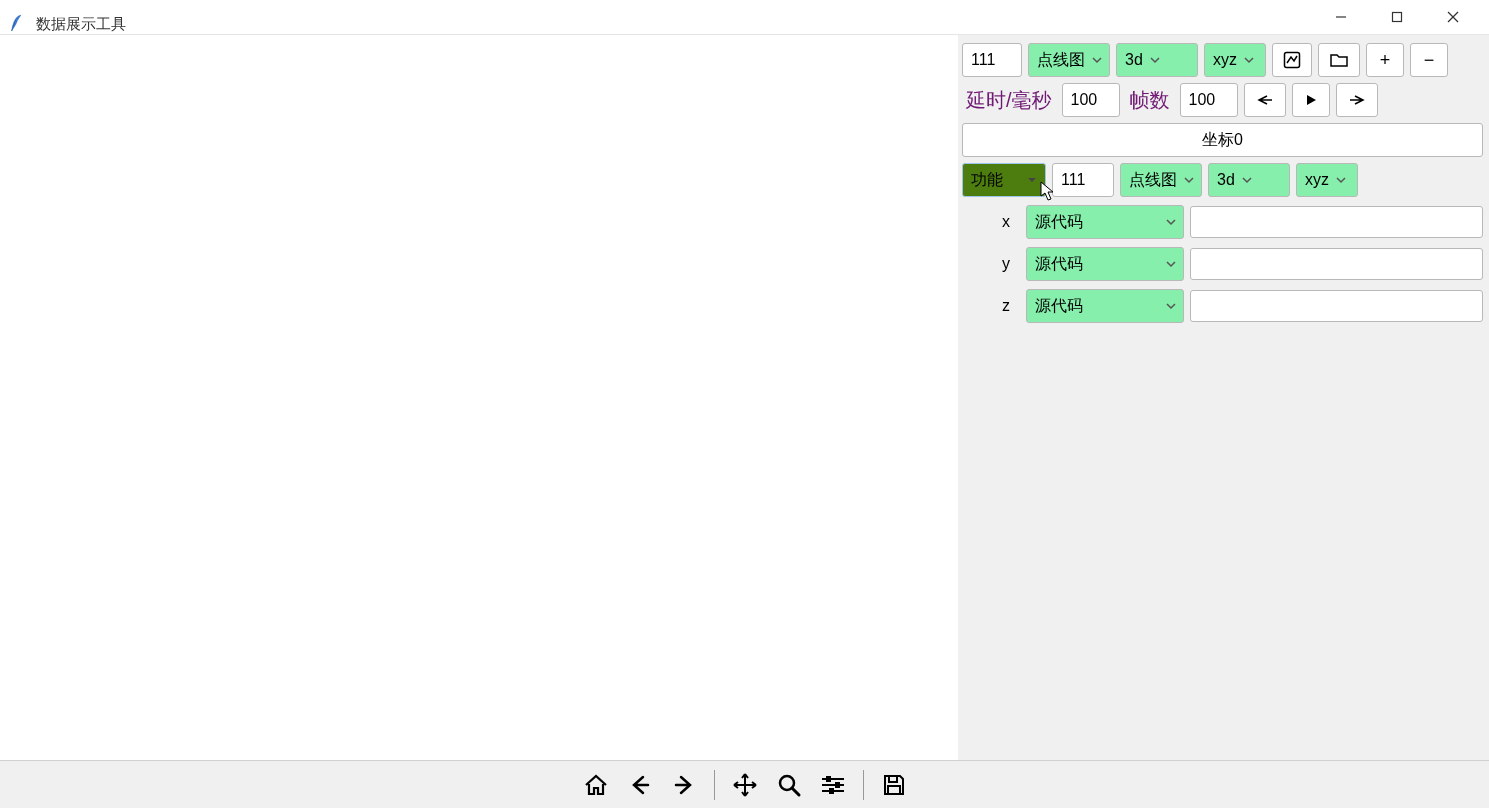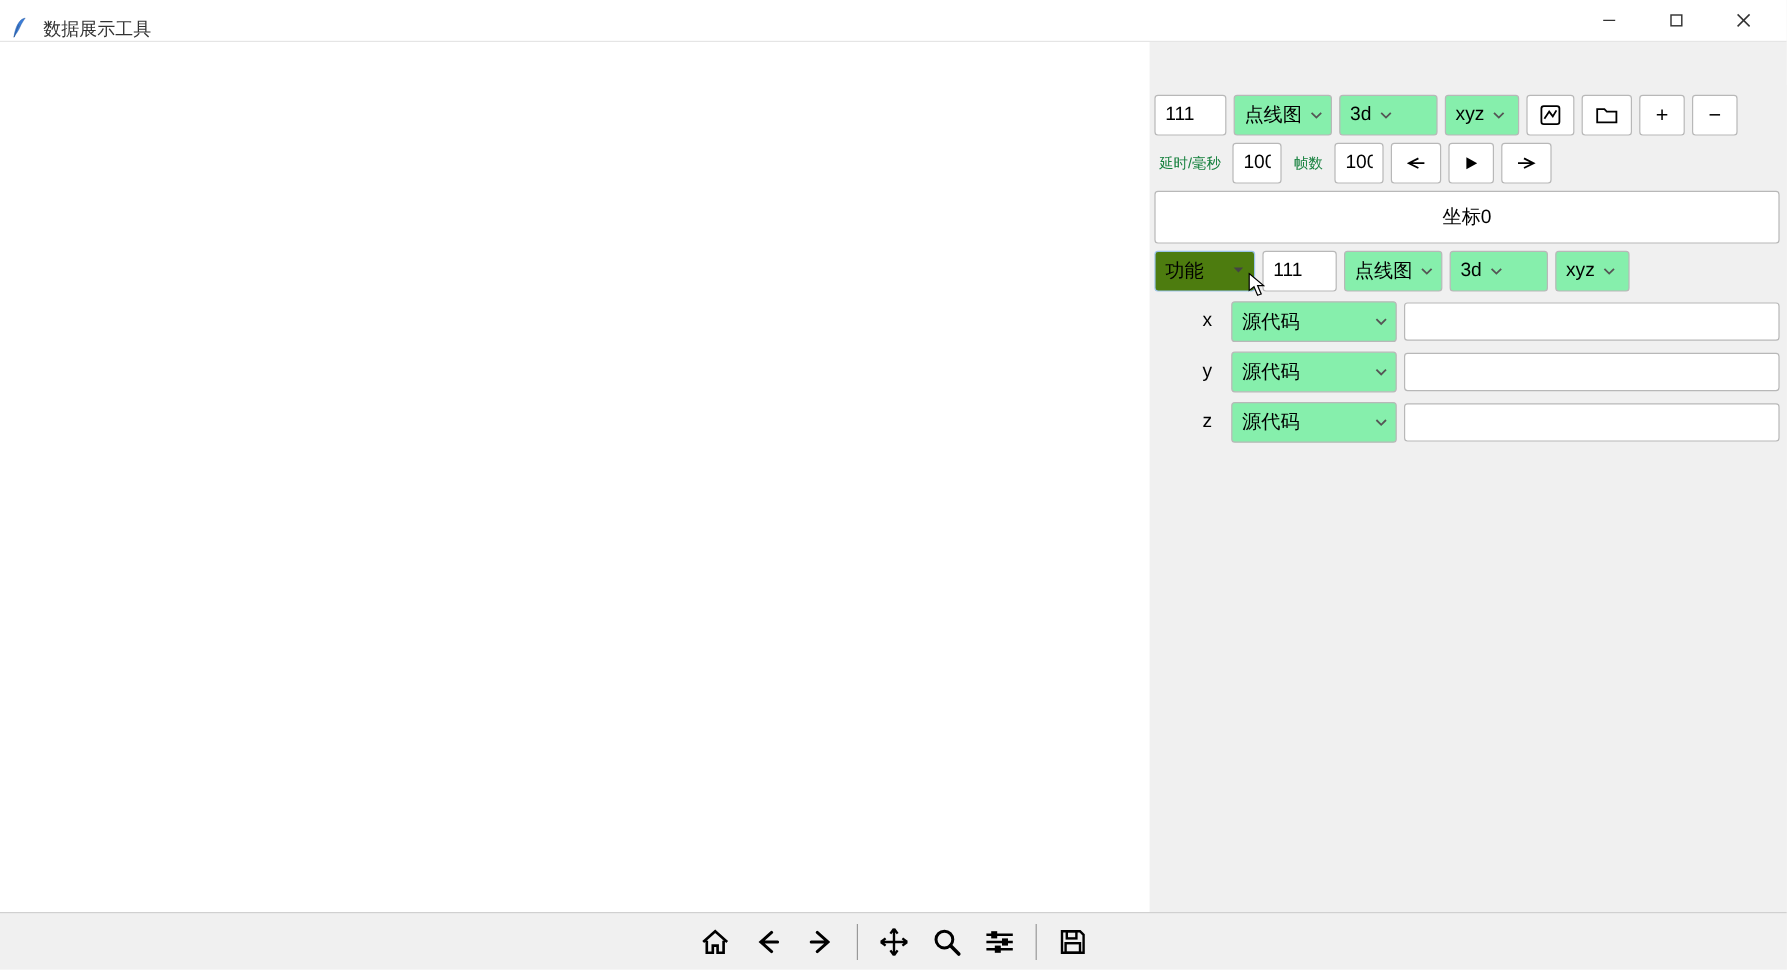--- a/index.html
+++ b/index.html
@@ -43,35 +43,34 @@
   position: relative;
 }
 .side-panel {
   flex: 1;
   background: #f0f0f0;
   padding: 8px 6px 8px 4px;
   display: flex;
   flex-direction: column;
   gap: 6px;
   overflow: hidden;
-  margin-top: 36px;
 }
 
 .row { display: flex; align-items: center; gap: 6px; flex-wrap: wrap; }
 .txt-input {
   height: 34px;
   border: 1px solid #b8b8b8;
   background: #fff;
   padding: 0 8px;
   font-size: 16px;
   color: #000;
   border-radius: 3px;
 }
 .txt-input.small { width: 60px; }
-.txt-input.med { width: 41px; }
+.txt-input.med { width: 58px; }
 
 .combo {
   height: 34px;
   border: 1px solid #b8b8b8;
   background: #86efac;
   border-radius: 3px;
   display: inline-flex;
   align-items: center;
   padding: 0 6px 0 8px;
   gap: 6px;
@@ -90,34 +89,34 @@
   border-radius: 3px;
   display: inline-flex;
   align-items: center;
   justify-content: center;
   font-size: 18px;
   color: #000;
   cursor: default;
   padding: 0 10px;
 }
 
-.label { color: #15803d; font-size: 12px; padding: 0 4px; }
+.label { color: #701a75; font-size: 20px; padding: 0 4px; }
 
 .wide-btn {
-  height: 44px;
+  height: 34px;
   border: 1px solid #b8b8b8;
   background: #fff;
   border-radius: 3px;
   display: flex; align-items: center; justify-content: center;
   font-size: 16px; color: #000;
 }
 
 .axis-row { display: flex; align-items: center; gap: 6px; margin-top: 2px; }
 .axis-label { width: 58px; text-align: right; font-size: 16px; color: #000; padding-right: 10px; }
-.axis-combo { width: 138px; }
+.axis-combo { width: 158px; }
 .axis-input { flex: 1; height: 32px; border: 1px solid #b8b8b8; background: #fff; border-radius: 3px; padding: 0 8px; }
 
 .bottom-toolbar {
   height: 48px;
   background: #f0f0f0;
   display: flex;
   align-items: center;
   justify-content: center;
   gap: 8px;
   border-top: 1px solid #d0d0d0;

